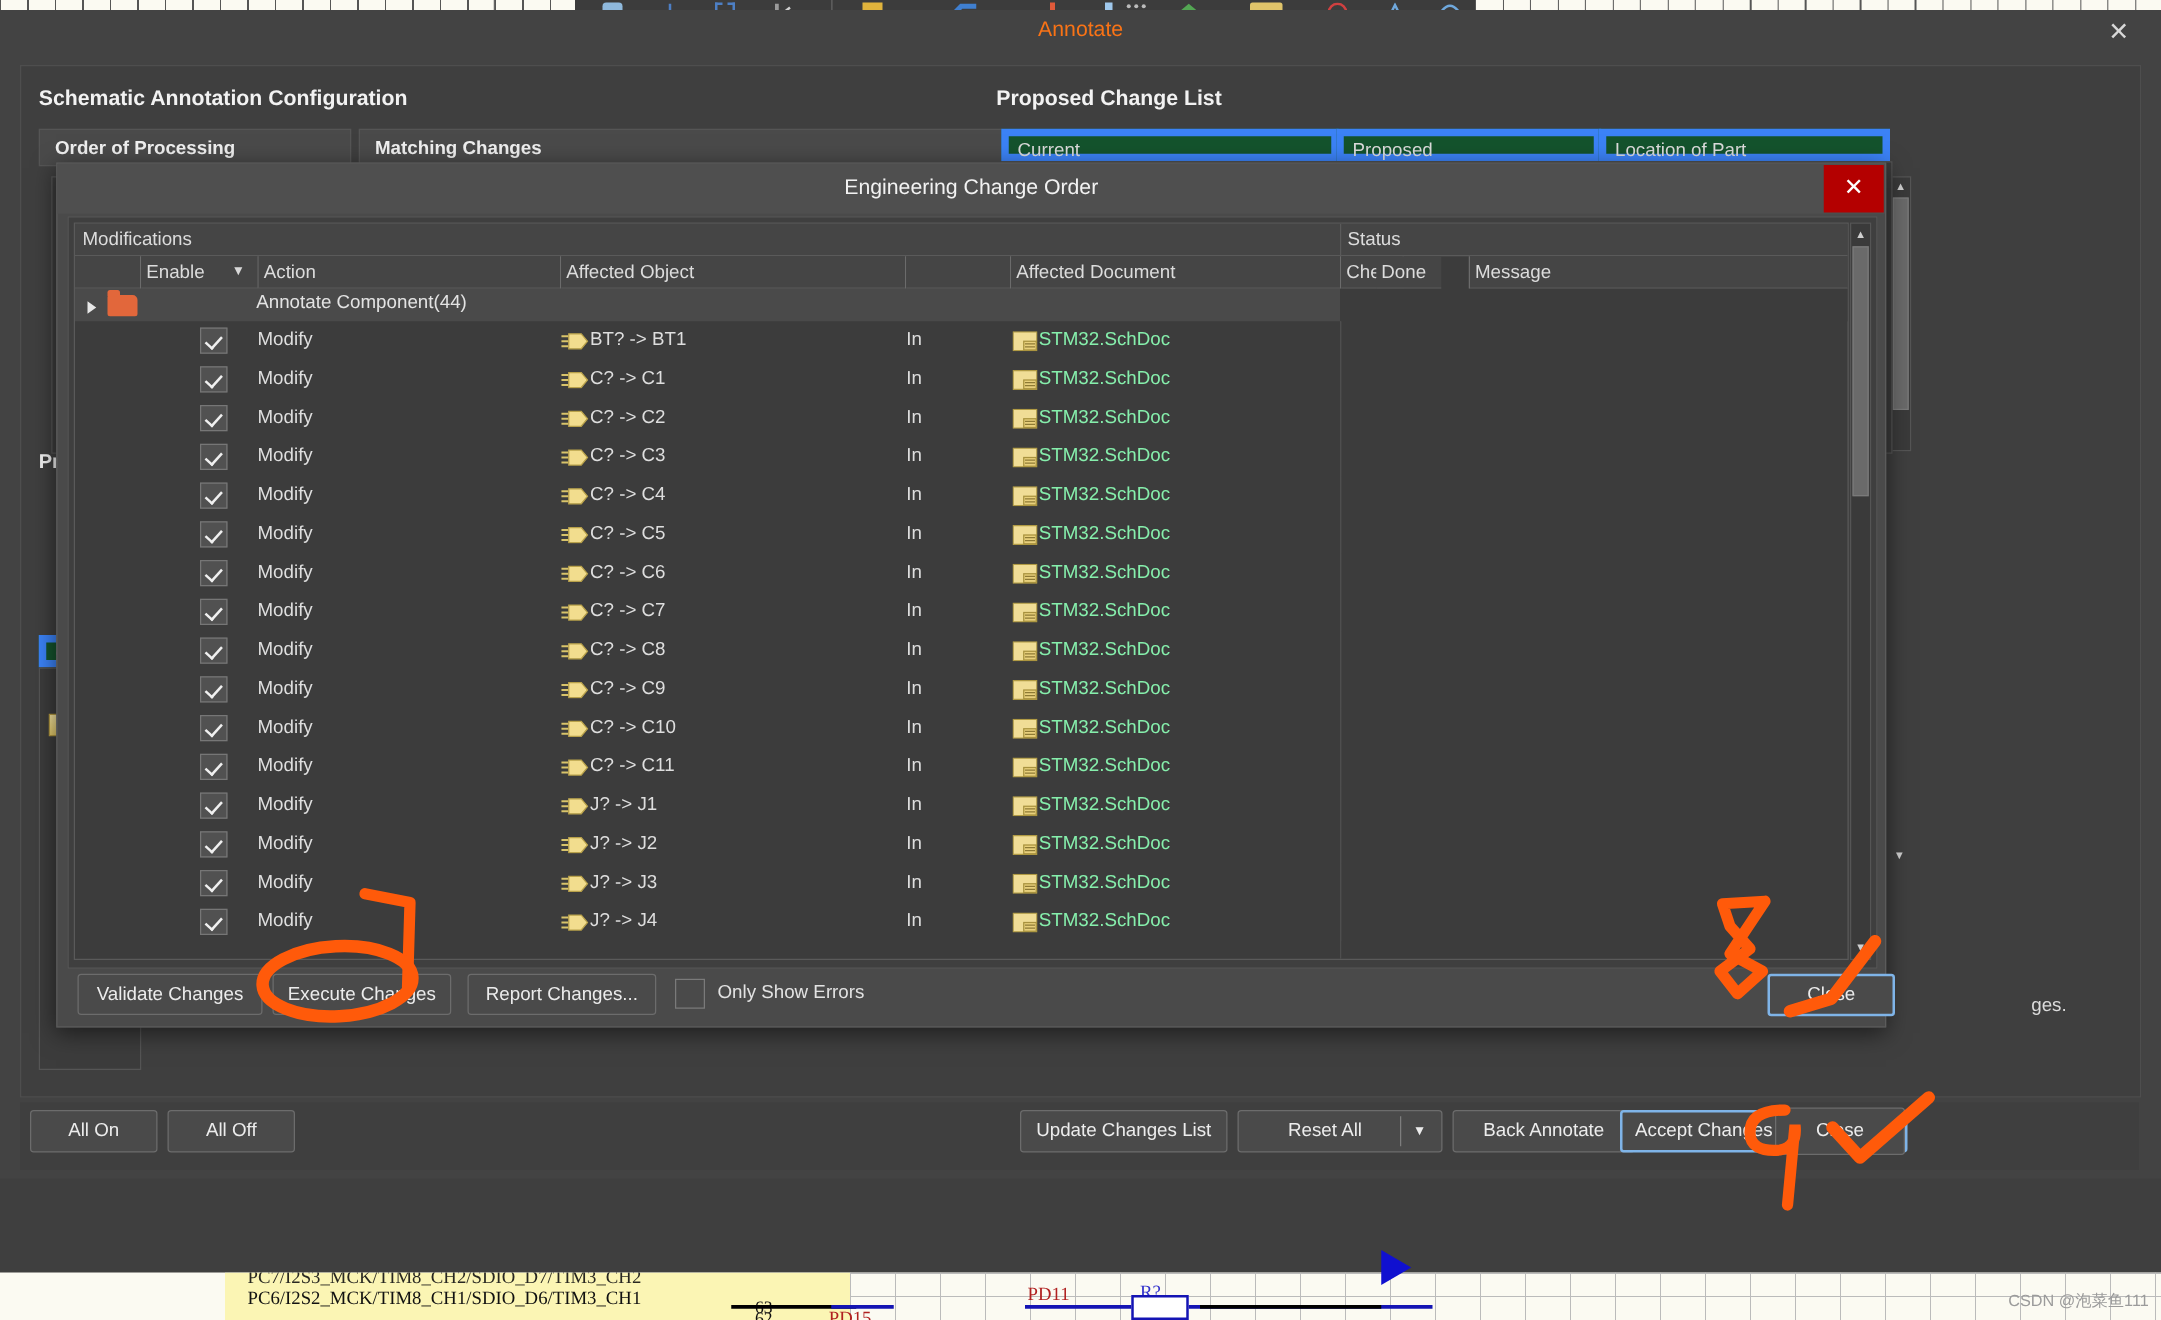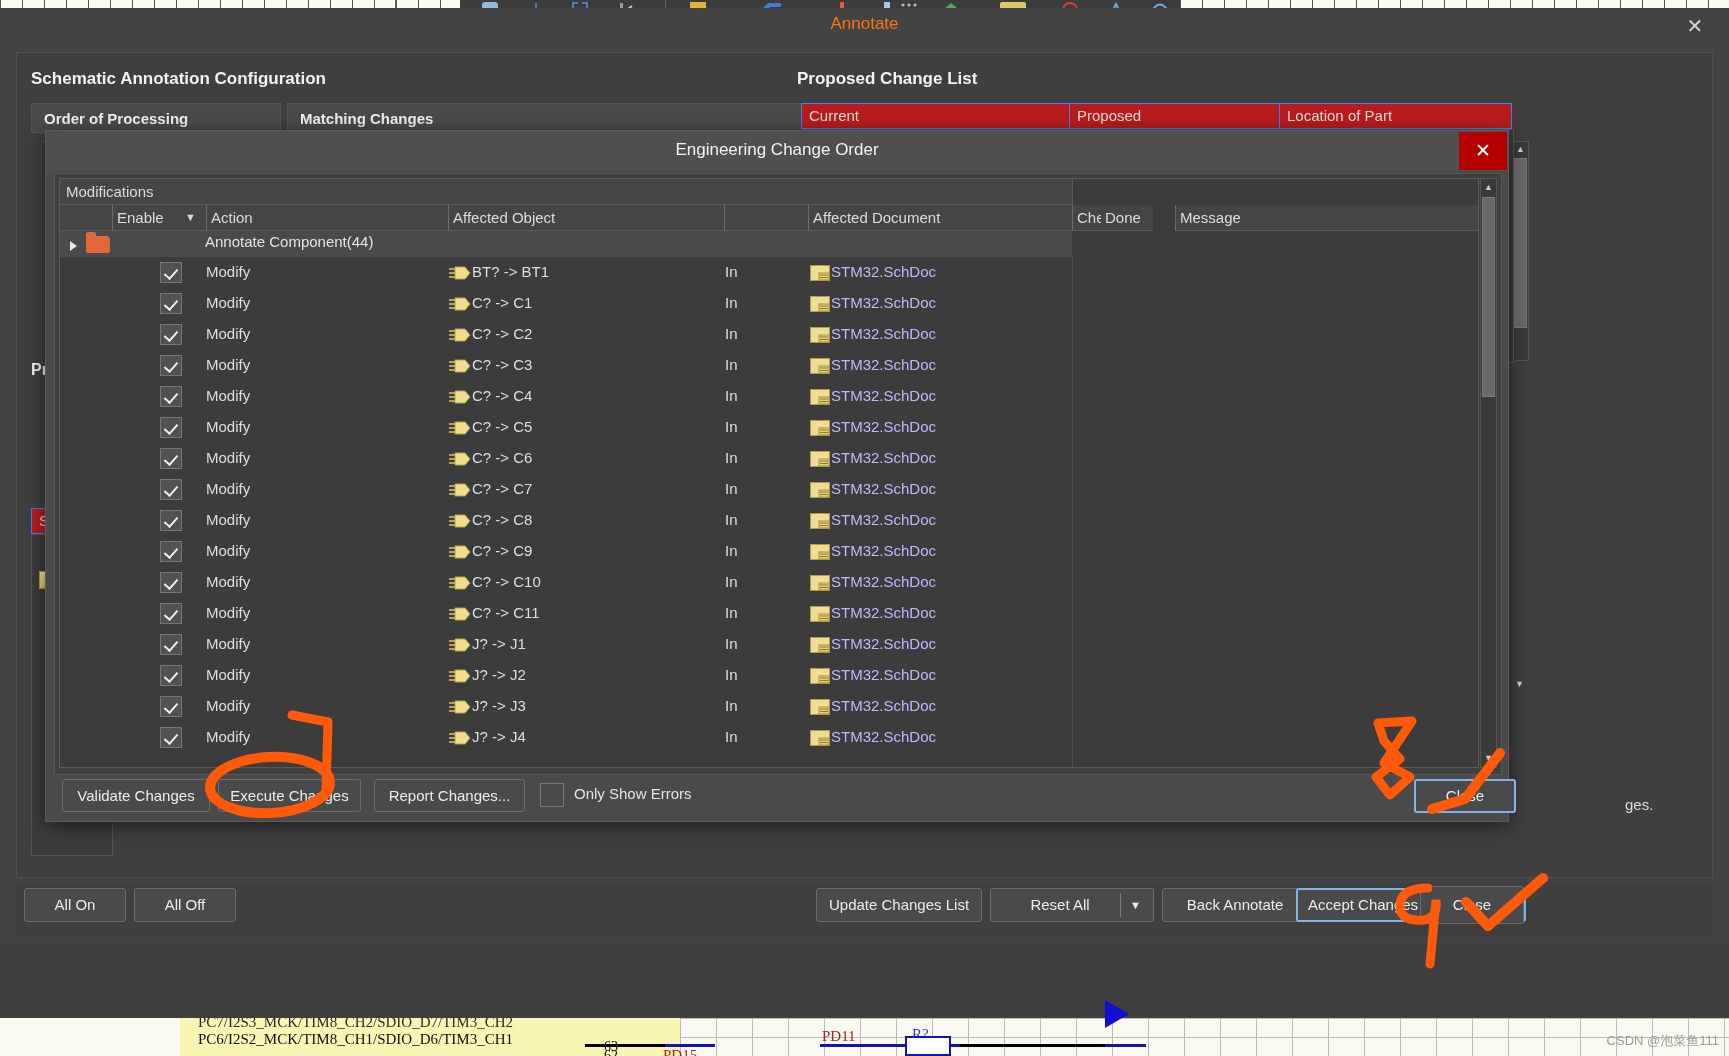--- a/index.html
+++ b/index.html
@@ -42,21 +42,21 @@
   #annotate-title{position:absolute;left:0;right:0;top:6px;text-align:center;font-size:17px;color:#f97316;}
   #annotate-close{position:absolute;right:22px;top:8px;width:24px;height:22px;cursor:pointer;
      color:#d8d8d8;font-size:20px;line-height:20px;text-align:center;}
   #annotate-body{position:absolute;left:16px;top:44px;width:1695px;height:824px;
      background:#3f3f3f;border:1px solid #4e4e4e;}
   #annotate-footer{position:absolute;left:16px;top:874px;width:1695px;height:54px;background:#3f3f3f;}
 
   .section-title{position:absolute;font-size:17px;font-weight:bold;color:#f2f2f2;}
   .panel-header{position:absolute;height:30px;background:#4a4a4a;border:1px solid #555;
      font-size:15px;font-weight:bold;color:#f0f0f0;line-height:30px;padding-left:12px;box-sizing:border-box;}
-  .col-head{position:absolute;height:26px;background:#b91c1c;border:1px solid #3b82f6;
+  .col-head{position:absolute;height:26px;background:#14532d;border:6px solid #3b82f6;
      box-sizing:border-box;font-size:15px;color:#dcdcdc;line-height:24px;padding-left:7px;}
   .framebox{position:absolute;border:1px solid #555;background:#3c3c3c;}
 
   .scroll-track{position:absolute;width:17px;background:#3a3a3a;border:1px solid #555;box-sizing:border-box;}
   .scroll-thumb{position:absolute;left:1px;width:13px;background:#6a6a6a;border:1px solid #7a7a7a;box-sizing:border-box;}
   .scroll-arrow{position:absolute;left:0;width:15px;height:15px;color:#cfcfcf;font-size:9px;text-align:center;line-height:15px;}
 
   .btn{position:absolute;background:#4a4a4a;border:1px solid #6c6c6c;border-radius:3px;
      color:#ececec;font-size:15px;text-align:center;cursor:pointer;box-sizing:border-box;}
   .btn.focus{border:2px solid #7fb4e8;}
@@ -91,21 +91,21 @@
   .eco-row{position:absolute;left:0;height:31px;width:1420px;}
   .chk{position:absolute;left:100px;top:5px;width:22px;height:21px;background:#515151;
      border:1px solid #767676;box-sizing:border-box;cursor:pointer;}
   .chk:after{content:"";position:absolute;left:6px;top:3px;width:6px;height:11px;
      border:solid #f0f0f0;border-width:0 2px 2px 0;transform:rotate(42deg);}
   .c-action{position:absolute;left:146px;top:6px;font-size:15px;color:#dedede;}
   .c-obj-ico{position:absolute;left:389px;top:9px;width:22px;height:14px;}
   .c-obj{position:absolute;left:412px;top:6px;font-size:15px;color:#dedede;white-space:nowrap;}
   .c-in{position:absolute;left:665px;top:6px;font-size:15px;color:#dedede;}
   .c-doc-ico{position:absolute;left:750px;top:8px;width:20px;height:16px;}
-  .c-doc{position:absolute;left:771px;top:6px;font-size:15px;color:#c4b5fd;text-align:right;}
+  .c-doc{position:absolute;left:771px;top:6px;font-size:15px;color:#86efac;text-align:right;}
   .c-status-sep{position:absolute;left:1012px;top:0;width:1px;height:31px;background:#4e4e4e;}
 
   .only-errors-box{position:absolute;width:24px;height:24px;background:#4a4a4a;border:1px solid #7a7a7a;box-sizing:border-box;cursor:pointer;}
 
   
   .ink{position:absolute;pointer-events:none;}
   .ink svg{display:block;overflow:visible;}
 </style>
 </head>
 <body>
@@ -264,20 +264,21 @@
 
   <div id="eco-titlebar">
     <div id="eco-title">Engineering Change Order</div>
     <div id="eco-close">✕</div>
   </div>
 
   <div id="eco-body">
     <div id="grid-wrap">
 
       <div class="grp-head" style="left:0;width:1012px;padding-left:6px;">Modifications</div>
+      <div class="grp-head" style="left:1012px;width:408px;padding-left:6px;">Status</div>
       <div class="grp-head-sep" style="left:1012px;"></div>
 
       <div class="hdr-cell" style="left:0;width:52px;"></div>
       <div class="hdr-sep" style="left:52px;"></div>
       <div class="hdr-cell" style="left:53px;width:93px;">
         <span>Enable</span>
         <span style="position:absolute;right:10px;top:0;font-size:11px;color:#d8d8d8;">▼</span>
       </div>
       <div class="hdr-sep" style="left:146px;"></div>
       <div class="hdr-cell" style="left:147px;width:241px;">Action</div>

